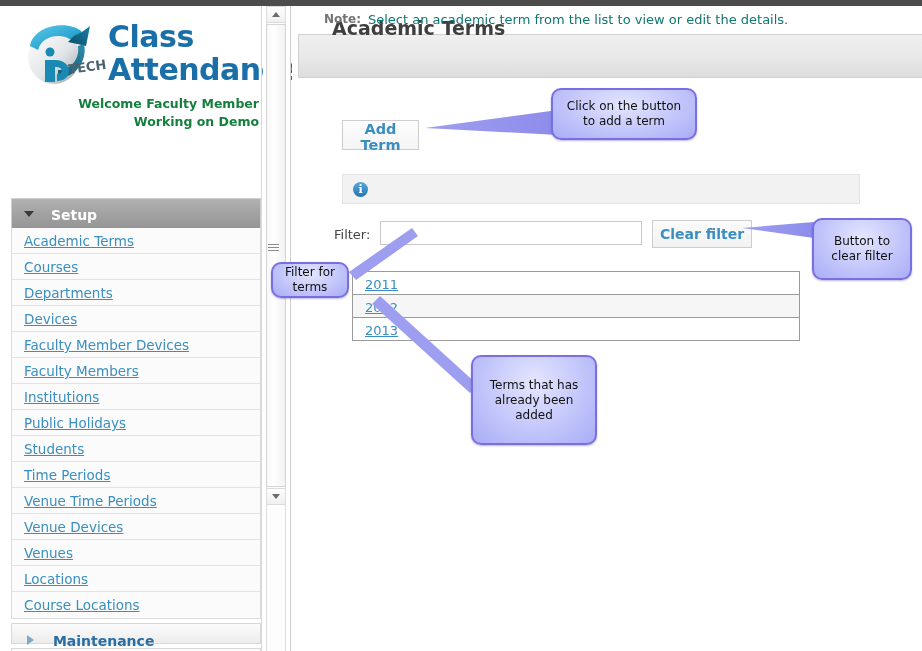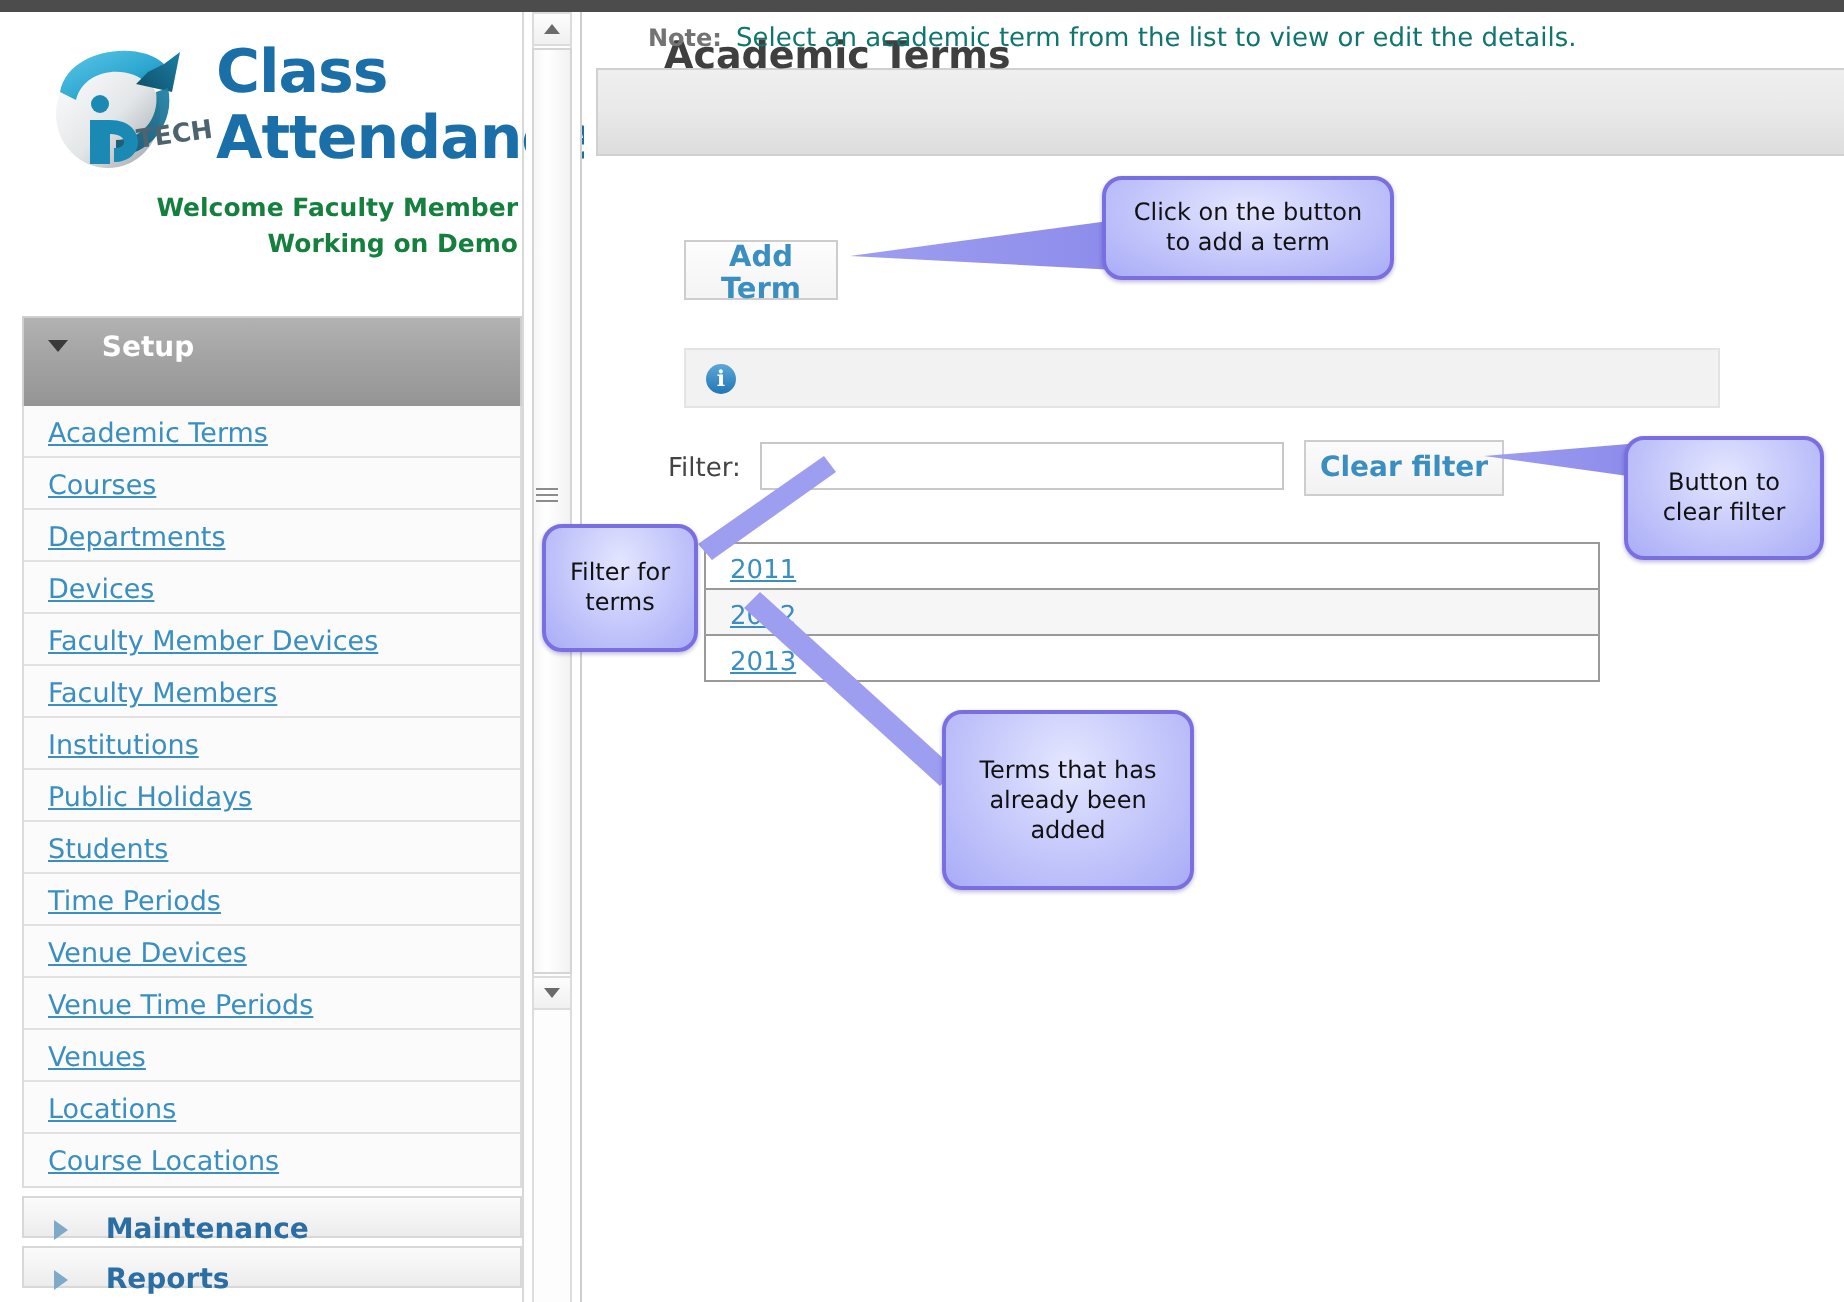--- a/index.html
+++ b/index.html
@@ -68,31 +68,32 @@
   #welcome-1 { top: 90px; }
   #welcome-2 { top: 108px; margin-left: 48px; }
 
   
   #nav {
     position: absolute;
     left: 11px; top: 152px;
     width: 250px;
   }
   .group-header {
-    height: 45px;
+    height: 30px;
     line-height: 30px;
     background: linear-gradient(to bottom, #b2b2b2 0%, #a2a2a2 50%, #959595 100%);
     border: 1px solid #cfcfcf;
     border-bottom: none;
     color: #ffffff;
     font-size: 14px;
     font-weight: bold;
     box-sizing: border-box;
     padding-left: 12px;
     font-family: "DejaVu Sans", sans-serif;
+    margin-top: 40px;
   }
   .group-header .tri {
     display: inline-block;
     width: 0; height: 0;
     border-left: 5px solid transparent;
     border-right: 5px solid transparent;
     border-top: 6px solid #3a3a3a;
     margin-right: 12px;
     vertical-align: middle;
     position: relative;
@@ -413,22 +414,22 @@
       <div class="nav-item"><a>Academic Terms</a></div>
       <div class="nav-item"><a>Courses</a></div>
       <div class="nav-item"><a>Departments</a></div>
       <div class="nav-item"><a>Devices</a></div>
       <div class="nav-item"><a>Faculty Member Devices</a></div>
       <div class="nav-item"><a>Faculty Members</a></div>
       <div class="nav-item"><a>Institutions</a></div>
       <div class="nav-item"><a>Public Holidays</a></div>
       <div class="nav-item"><a>Students</a></div>
       <div class="nav-item"><a>Time Periods</a></div>
+      <div class="nav-item"><a>Venue Time Periods</a></div>
       <div class="nav-item"><a>Venue Devices</a></div>
-      <div class="nav-item"><a>Venue Time Periods</a></div>
       <div class="nav-item"><a>Venues</a></div>
       <div class="nav-item"><a>Locations</a></div>
       <div class="nav-item"><a>Course Locations</a></div>
     </div>
 
     <div class="group-header collapsed">
       <span class="tri"></span>
       <span class="label">Maintenance</span>
     </div>
 
@@ -502,15 +503,15 @@
 
   <path d="M349 272 L412 228 L418 236 L356 280 Z" fill="#9e9ef0"></path>
 
   <path d="M380 296 L478 385 L470 393 L372 304 Z" fill="#9e9ef0"></path>
 </svg>
 
 <div class="callout" style="left:551px; top:88px; width:146px; height:52px;">Click on the button to add a term</div>
 
 <div class="callout" style="left:812px; top:218px; width:100px; height:62px;">Button to clear filter</div>
 
-<div class="callout" style="left:271px; top:262px; width:78px; height:64px;">Filter for terms</div>
+<div class="callout" style="left:271px; top:262px; width:78px; height:36px;">Filter for terms</div>
 
 <div class="callout" style="left:471px; top:355px; width:126px; height:90px;">Terms that has already been added</div>
 
 </body></html>

